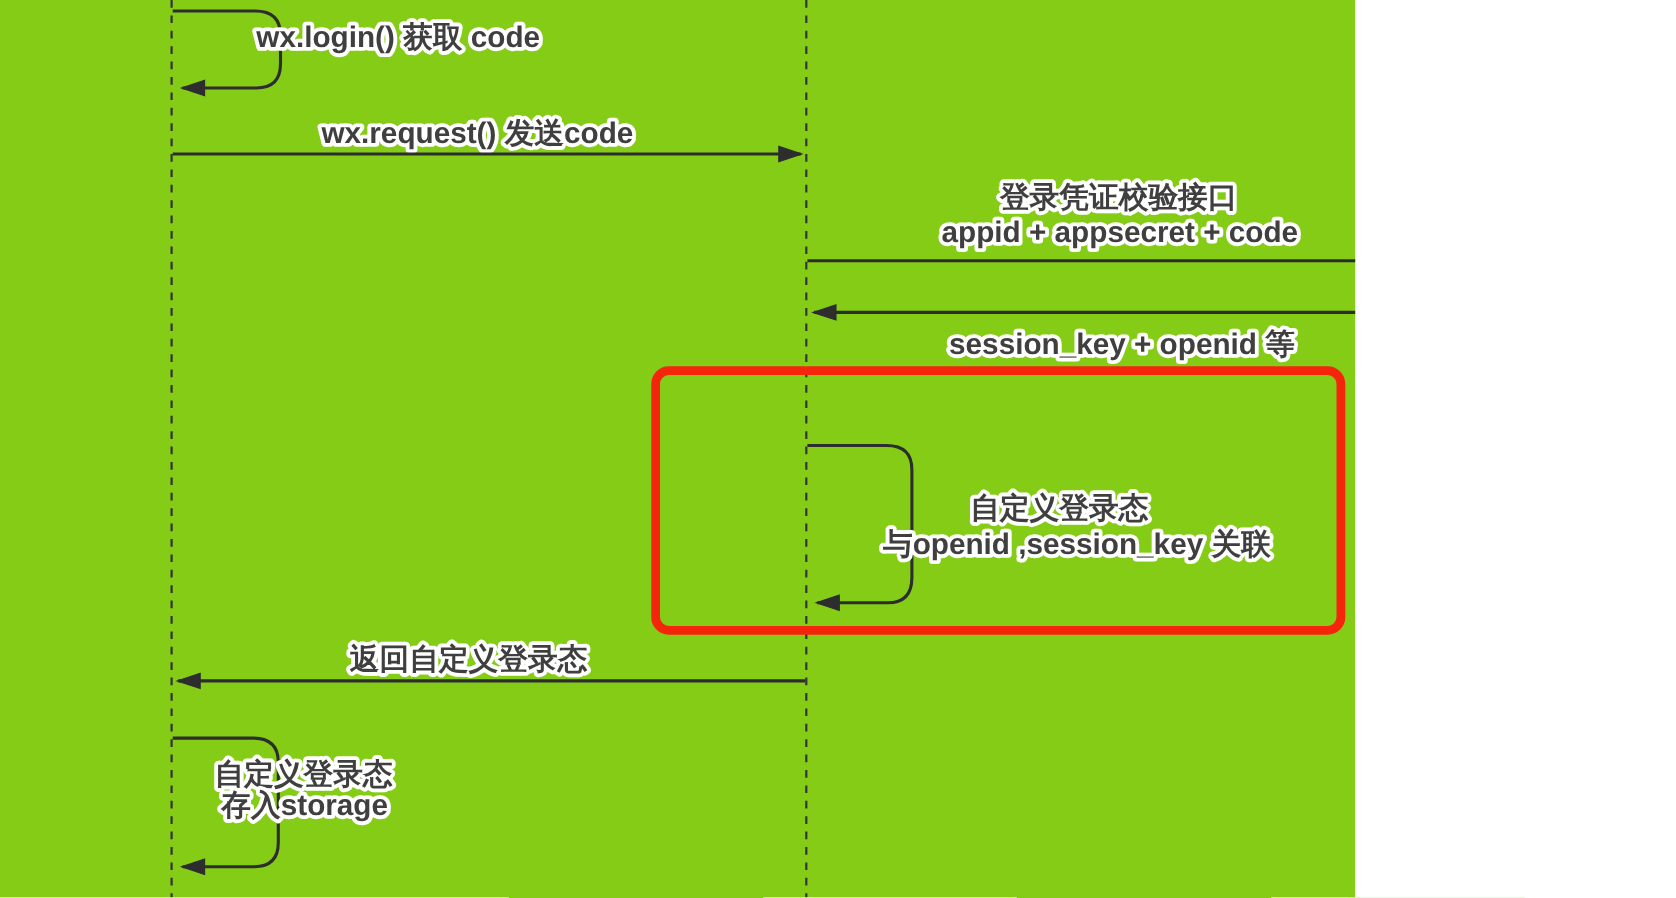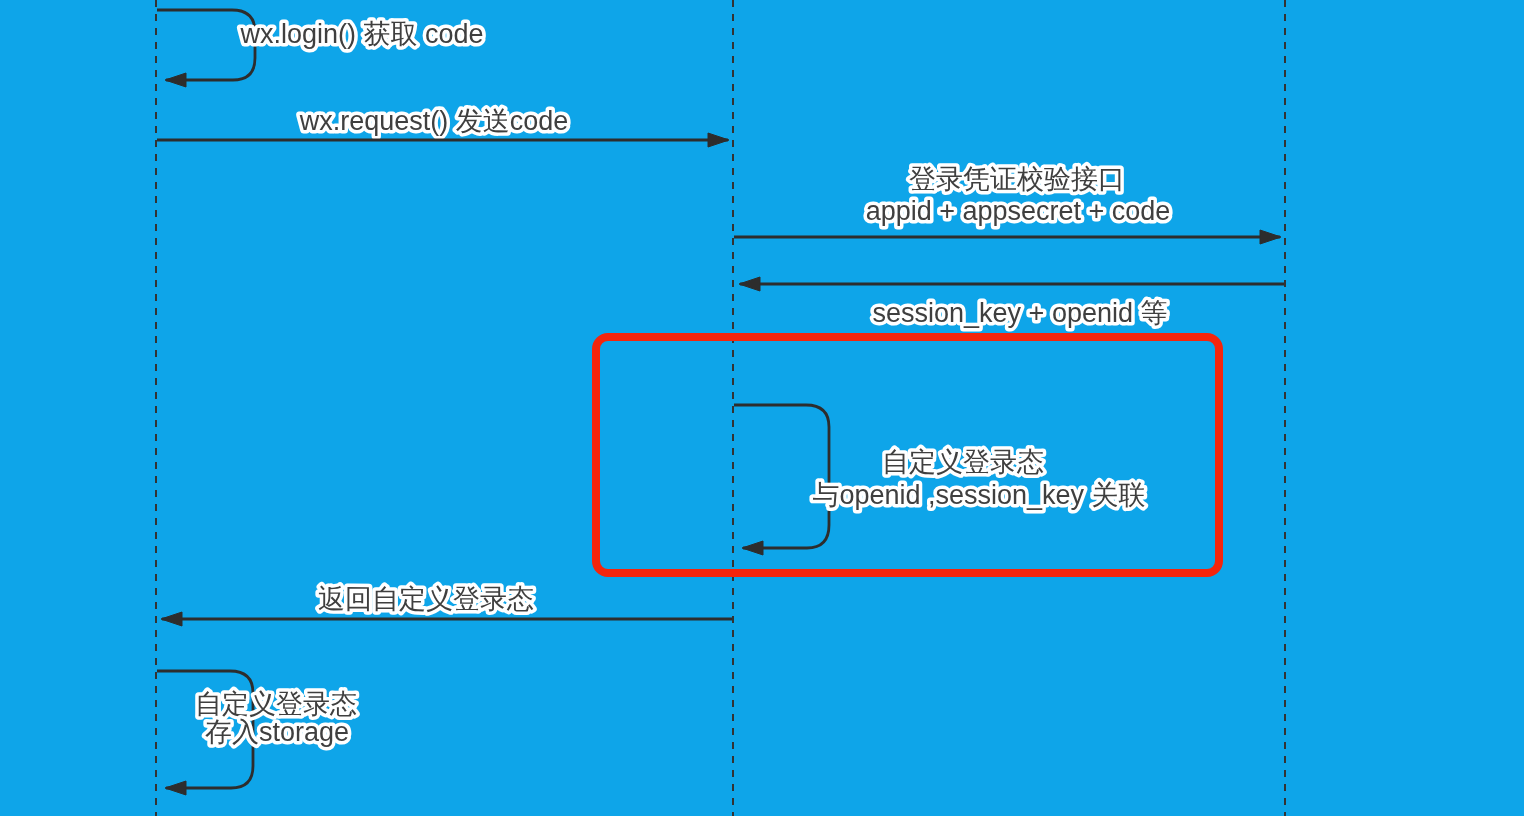--- a/index.html
+++ b/index.html
@@ -2,24 +2,25 @@
 <html><head>
 <meta charset="utf-8">
 <style>
   html, body {
     margin: 0;
     padding: 0;
     background: #ffffff;
   }
   .canvas {
     position: relative;
-    width: 1524px;
+    width: 1232px;
     height: 816px;
-    background: #0ea5e9;
+    background: #84cc16;
     overflow: hidden;
+    font-weight: bold;
   }
   svg {
     display: block;
     font-family: "Liberation Sans", sans-serif;
   }
   .lifeline {
     fill: none;
     stroke: #333333;
     stroke-width: 2;
     stroke-dasharray: 7 7;

